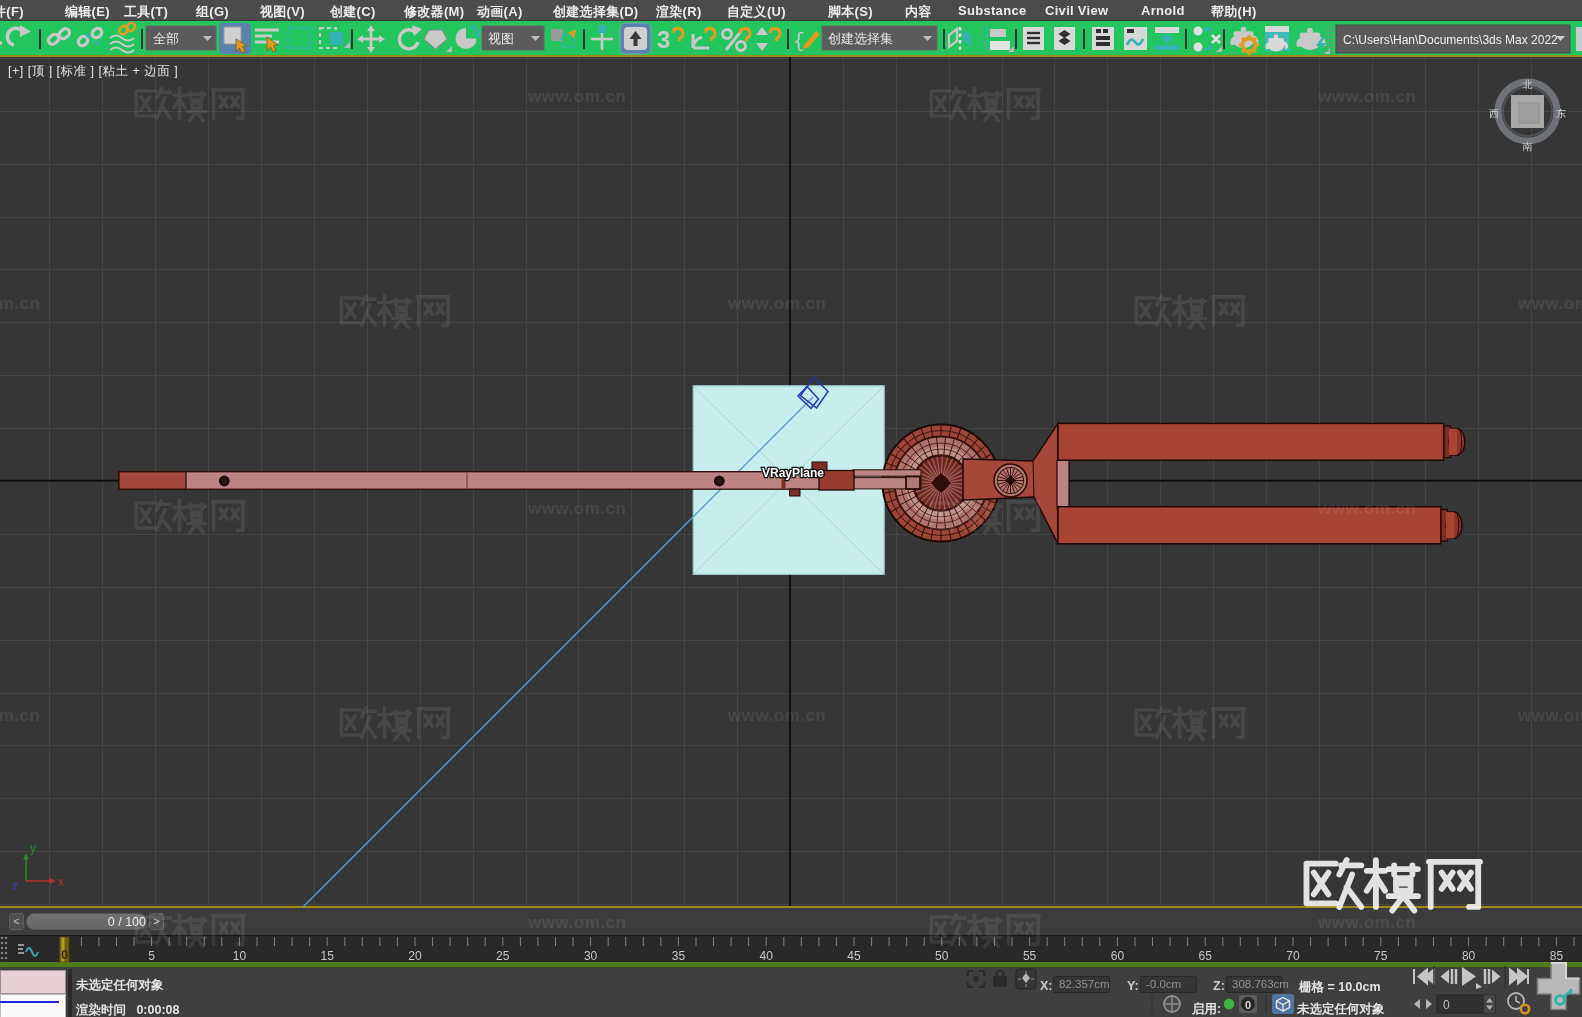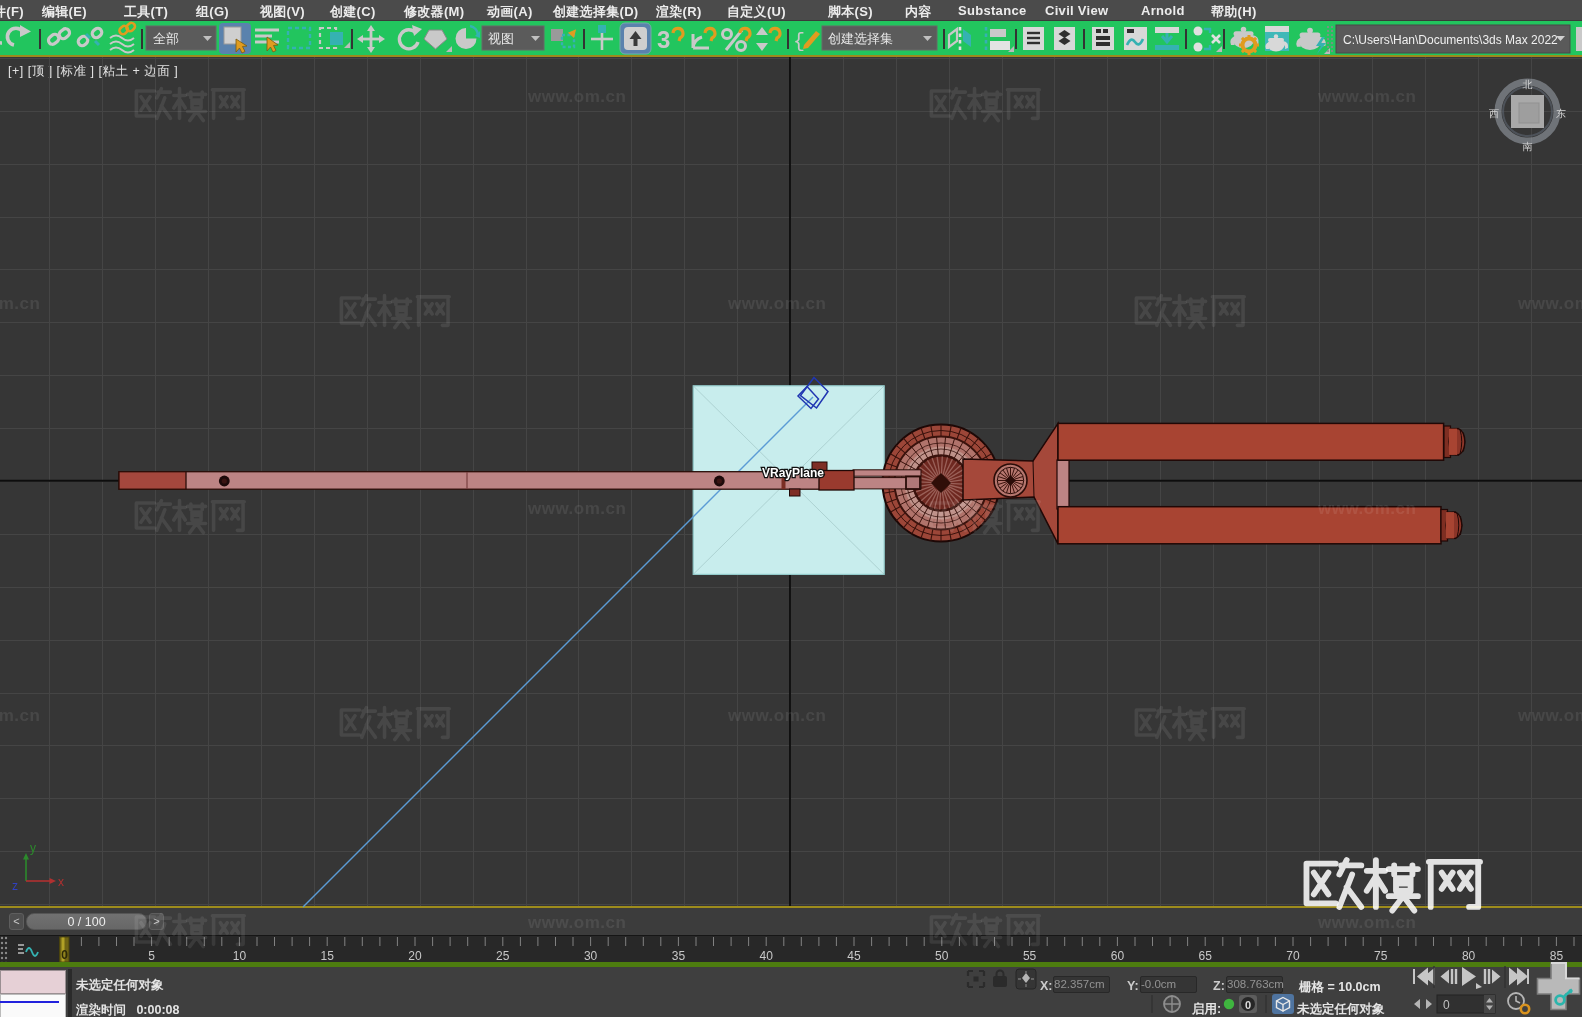--- a/index.html
+++ b/index.html
@@ -11,35 +11,35 @@
 #vplabel {position:absolute;left:8px;top:63px;font-size:12.5px;color:#e2e2e2;letter-spacing:0.5px}
 #overlay {position:absolute;left:0;top:0;width:1582px;height:1017px;pointer-events:none}
 #timebar {position:absolute;left:0;top:908px;width:100%;height:27px;background:#3c3c3c}
 #ruler {position:absolute;left:0;top:935px;width:100%;height:27px;background:#282828;border-top:1px solid #161616}
 #statusbar {position:absolute;left:0;top:962px;width:100%;height:55px;background:#3f3f3f;border-top:5px solid #4d7c0f}
 .wmt {position:absolute;font-size:17px;font-weight:bold;color:rgba(255,255,255,0.088);letter-spacing:0.5px;white-space:pre}
 .tt {font:13px "Liberation Sans";fill:#e8e8e8}
 .vct {font:10px "Liberation Sans";fill:#d5d5d5;text-anchor:middle}
 .rn {font:12px "Liberation Sans";fill:#c8c8c8;text-anchor:middle}
 .sbt {position:absolute;font-size:12.5px;color:#e4e4e4;white-space:pre;font-weight:bold}
-.inbox {position:absolute;height:17px;background:#353535;border:1px solid #282828;border-radius:2px;color:#939393;font-size:11.5px;line-height:15px;}
+.inbox {position:absolute;height:17px;background:#353535;border:1px solid #282828;border-radius:2px;color:#939393;font-size:11.5px;line-height:15px;padding-left:5px}
 </style></head><body>
 <div id="root">
 <div id="vpwrap">
       <div id="grid"></div>
     </div>
 <div id="menubar">
       <span style="left:-7px">件(F)</span>
-      <span style="left:42px">编辑(E)</span>
+      <span style="left:65px">编辑(E)</span>
       <span style="left:124px">工具(T)</span>
       <span style="left:196px">组(G)</span>
       <span style="left:260px">视图(V)</span>
       <span style="left:330px">创建(C)</span>
       <span style="left:404px">修改器(M)</span>
-      <span style="left:487px">动画(A)</span>
+      <span style="left:477px">动画(A)</span>
       <span style="left:553px">创建选择集(D)</span>
       <span style="left:656px">渲染(R)</span>
       <span style="left:727px">自定义(U)</span>
       <span style="left:828px">脚本(S)</span>
       <span style="left:905px">内容</span>
       <span style="left:958px">Substance</span>
       <span style="left:1045px">Civil View</span>
       <span style="left:1141px">Arnold</span>
       <span style="left:1211px">帮助(H)</span>
     </div>
@@ -229,21 +229,21 @@
           <circle cx="1332" cy="30" r="1.1"></circle>
         </g>
         <rect x="1336" y="4" width="234" height="28" fill="#5a5a5a" stroke="#494949"></rect>
         <text x="1343" y="23" style="font:12px 'Liberation Sans';fill:#efefef">C:\Users\Han\Documents\3ds Max 2022</text>
         <path d="M1556,15 l4.5,5 4.5,-5 z" fill="#d0d0d0"></path>
         <rect x="1576" y="6" width="8" height="24" fill="#c9c9c9"></rect>
       </svg></div>
 <div id="vplabel">[+] [顶 ] [标准 ] [粘土 + 边面 ]</div>
 <div id="timebar">
  <div style="position:absolute;left:9px;top:5px;width:15px;height:17px;background:#4e4e4e;border:1px solid #5e5e5e;border-radius:3px;color:#c8c8c8;font-size:11px;text-align:center;line-height:15px">&lt;</div>
- <div style="position:absolute;left:26px;top:5px;width:121px;height:17px;background:linear-gradient(#717171,#676767);border:1px solid #565656;border-radius:8px;color:#ececec;font-size:12.5px;text-align:center;line-height:16px">0 / 100</div>
+ <div style="position:absolute;left:26px;top:5px;width:121px;height:17px;background:linear-gradient(#717171,#676767);border:1px solid #565656;border-radius:8px;color:#ececec;font-size:12.5px;text-align:right;line-height:16px">0 / 100</div>
  <div style="position:absolute;left:149px;top:5px;width:15px;height:17px;background:#4e4e4e;border:1px solid #5e5e5e;border-radius:3px;color:#c8c8c8;font-size:11px;text-align:center;line-height:15px">&gt;</div>
 </div>
 <div id="ruler"><svg width="1582" height="27">
         <line x1="63.8" y1="1" x2="63.8" y2="10" stroke="#828282" stroke-width="1"></line>
         <line x1="81.4" y1="1" x2="81.4" y2="10" stroke="#828282" stroke-width="1"></line>
         <line x1="98.9" y1="1" x2="98.9" y2="10" stroke="#828282" stroke-width="1"></line>
         <line x1="116.5" y1="1" x2="116.5" y2="10" stroke="#828282" stroke-width="1"></line>
         <line x1="134.0" y1="1" x2="134.0" y2="10" stroke="#828282" stroke-width="1"></line>
         <line x1="151.6" y1="1" x2="151.6" y2="10" stroke="#828282" stroke-width="1"></line>
         <line x1="169.2" y1="1" x2="169.2" y2="10" stroke="#828282" stroke-width="1"></line>

